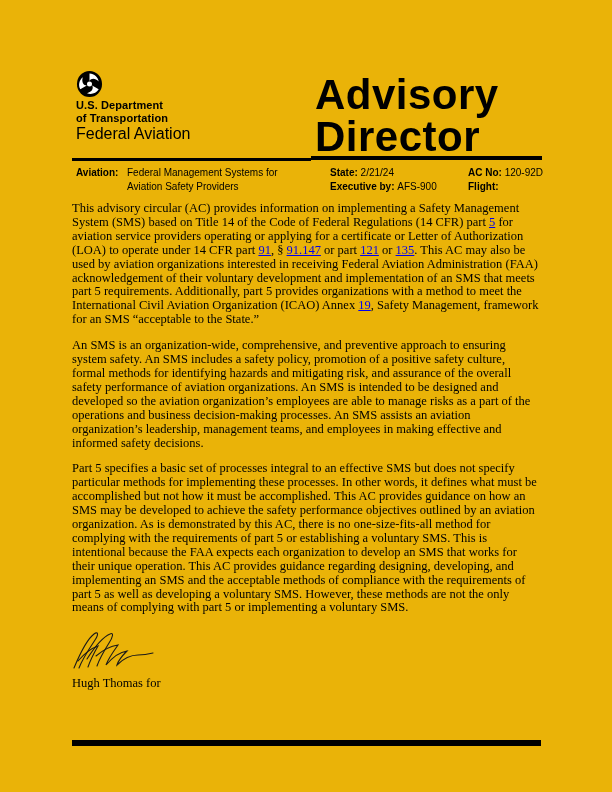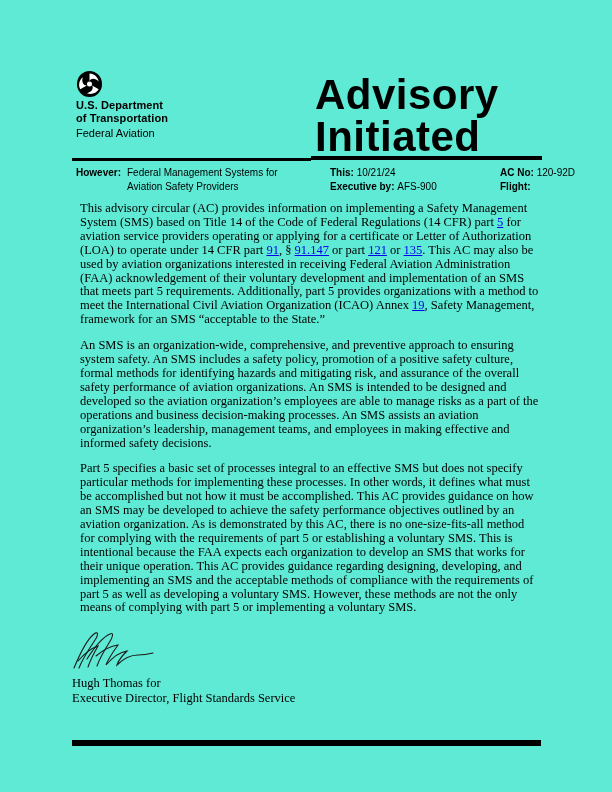--- a/index.html
+++ b/index.html
@@ -2,37 +2,37 @@
 <html style="--link-color: #0000EE; --ink: #000000;"><head>
 <meta charset="utf-8">
 <style>
   :root { --link-color: #0000EE; --ink: #000000; }
   * { margin: 0; padding: 0; box-sizing: border-box; }
   html, body { background: #ffffff; }
   .page {
     position: relative;
     width: 612px;
     height: 792px;
-    background: #5eead4;
+    background: #eab308;
     overflow: hidden;
     font-family: "Liberation Serif", serif;
     color: var(--ink);
   }
 
   
   .hdr-left {
     position: absolute;
     left: 76px;
     top: 70px;
     width: 220px;
     font-family: "Liberation Sans", sans-serif;
   }
   .dot-logo { display: block; width: 27px; height: 28px; margin-bottom: 1px; }
   .dept-line { font-size: 11px; font-weight: bold; line-height: 13px; letter-spacing: 0.1px; }
-  .agency-line { font-size: 11px; font-weight: normal; line-height: 13px; }
+  .agency-line { font-size: 16px; font-weight: normal; line-height: 13px; }
   .agency-block { margin-top: 2px; }
 
   .hdr-title {
     position: absolute;
     left: 315px;
     top: 74px;
     font-family: "Liberation Sans", sans-serif;
     font-size: 42px;
     font-weight: bold;
     line-height: 42px;
@@ -51,34 +51,34 @@
     height: 34px;
     font-family: "Liberation Sans", sans-serif;
     font-size: 10px;
     line-height: 14px;
   }
   .subject-block b { font-weight: bold; }
   .sb-col { position: absolute; top: 0; }
   .sb-subject-label { position: absolute; left: 4px; top: 0; font-weight: bold; }
   .sb-subject-value { position: absolute; left: 55px; top: 0; width: 200px; }
   .sb-col-date { left: 258px; width: 140px; }
-  .sb-col-acno { left: 396px; width: 80px; margin-left: 32px; }
+  .sb-col-acno { left: 396px; width: 80px; }
   .sb-row { white-space: nowrap; }
 
   
   .body-text {
     position: absolute;
     left: 72px;
     top: 202px;
     width: 469px;
     font-family: "Liberation Serif", serif;
     font-size: 12.5px;
     line-height: 13.9px;
   }
-  .body-text p { margin: 0 0 12px 8px; }
+  .body-text p { margin: 0 0 12px 0; }
   a.doc-link {
     color: var(--link-color);
     text-decoration: underline;
     cursor: pointer;
   }
 
   
   .signature-svg {
     position: absolute;
     left: 70px;
@@ -86,20 +86,21 @@
     width: 86px;
     height: 46px;
   }
   .sig-block {
     position: absolute;
     left: 72px;
     top: 676px;
     font-family: "Liberation Serif", serif;
     font-size: 12.5px;
     line-height: 15px;
+    text-align: right;
   }
 
   
   .footer-bar {
     position: absolute;
     left: 72px;
     top: 740px;
     width: 469px;
     height: 6px;
     background: #000;
@@ -128,34 +129,34 @@
     </svg>
     <div class="dept-line">U.S. Department</div>
     <div class="dept-line">of Transportation</div>
     <div class="agency-block">
       <div class="agency-line">Federal Aviation</div>
     </div>
   </div>
 
   <div class="hdr-title">
     <div>Advisory</div>
-    <div>Initiated</div>
+    <div>Director</div>
   </div>
 
   <div class="rule-left"></div>
   <div class="rule-right"></div>
 
   <div class="subject-block">
-    <span class="sb-subject-label">However:</span>
+    <span class="sb-subject-label">Aviation:</span>
     <span class="sb-subject-value">
       <span class="sb-row">Federal Management Systems for</span><br>
       <span class="sb-row">Aviation Safety Providers</span>
     </span>
     <span class="sb-col sb-col-date">
-      <span class="sb-row"><b>This:</b>&nbsp;<span>10/21/24</span></span><br>
+      <span class="sb-row"><b>State:</b>&nbsp;<span>2/21/24</span></span><br>
       <span class="sb-row"><b>Executive by:</b>&nbsp;<span>AFS-900</span></span>
     </span>
     <span class="sb-col sb-col-acno">
       <span class="sb-row"><b>AC No:</b>&nbsp;<span>120-92D</span></span><br>
       <span class="sb-row"><b>Flight:</b>&nbsp;<span></span></span>
     </span>
   </div>
 
   <div class="body-text">
       <p>This advisory circular (AC) provides information on implementing a Safety Management System (SMS) based on Title 14 of the Code of Federal Regulations (14 CFR) part <a class="doc-link" href="#">5</a> for aviation service providers operating or applying for a certificate or Letter of Authorization (LOA) to operate under 14 CFR part <a class="doc-link" href="#">91</a>, § <a class="doc-link" href="#">91.147</a> or part <a class="doc-link" href="#">121</a> or <a class="doc-link" href="#">135</a>. This AC may also be used by aviation organizations interested in receiving Federal Aviation Administration (FAA) acknowledgement of their voluntary development and implementation of an SMS that meets part 5 requirements. Additionally, part 5 provides organizations with a method to meet the International Civil Aviation Organization (ICAO) Annex <a class="doc-link" href="#">19</a>, Safety Management, framework for an SMS “acceptable to the State.”</p>
@@ -165,18 +166,17 @@
 
   <svg class="signature-svg" viewBox="0 0 86 46" fill="none" stroke="#1a1a1a" stroke-width="1.1" stroke-linecap="round" aria-hidden="true">
     <path d="M4,40 C9,28 16,12 24,6 C28,3 29,6 25,12 C19,21 12,32 9,40"></path>
     <path d="M8,33 C14,26 22,20 28,18 C24,25 20,33 18,39"></path>
     <path d="M17,31 C24,20 33,9 40,6 C44,4 43,9 39,15 C34,23 29,32 27,38"></path>
     <path d="M26,28 C33,22 41,18 48,17 C43,24 38,31 36,37 C42,30 50,24 57,23 C52,28 48,33 47,37 C53,31 61,27 68,27 C74,27 79,26 83,25"></path>
   </svg>
 
   <div class="sig-block">
     <div>Hugh Thomas for</div>
-    <div>Executive Director, Flight Standards Service</div>
   </div>
 
   <div class="footer-bar"></div>
 
 </div>
 
 </body></html>

